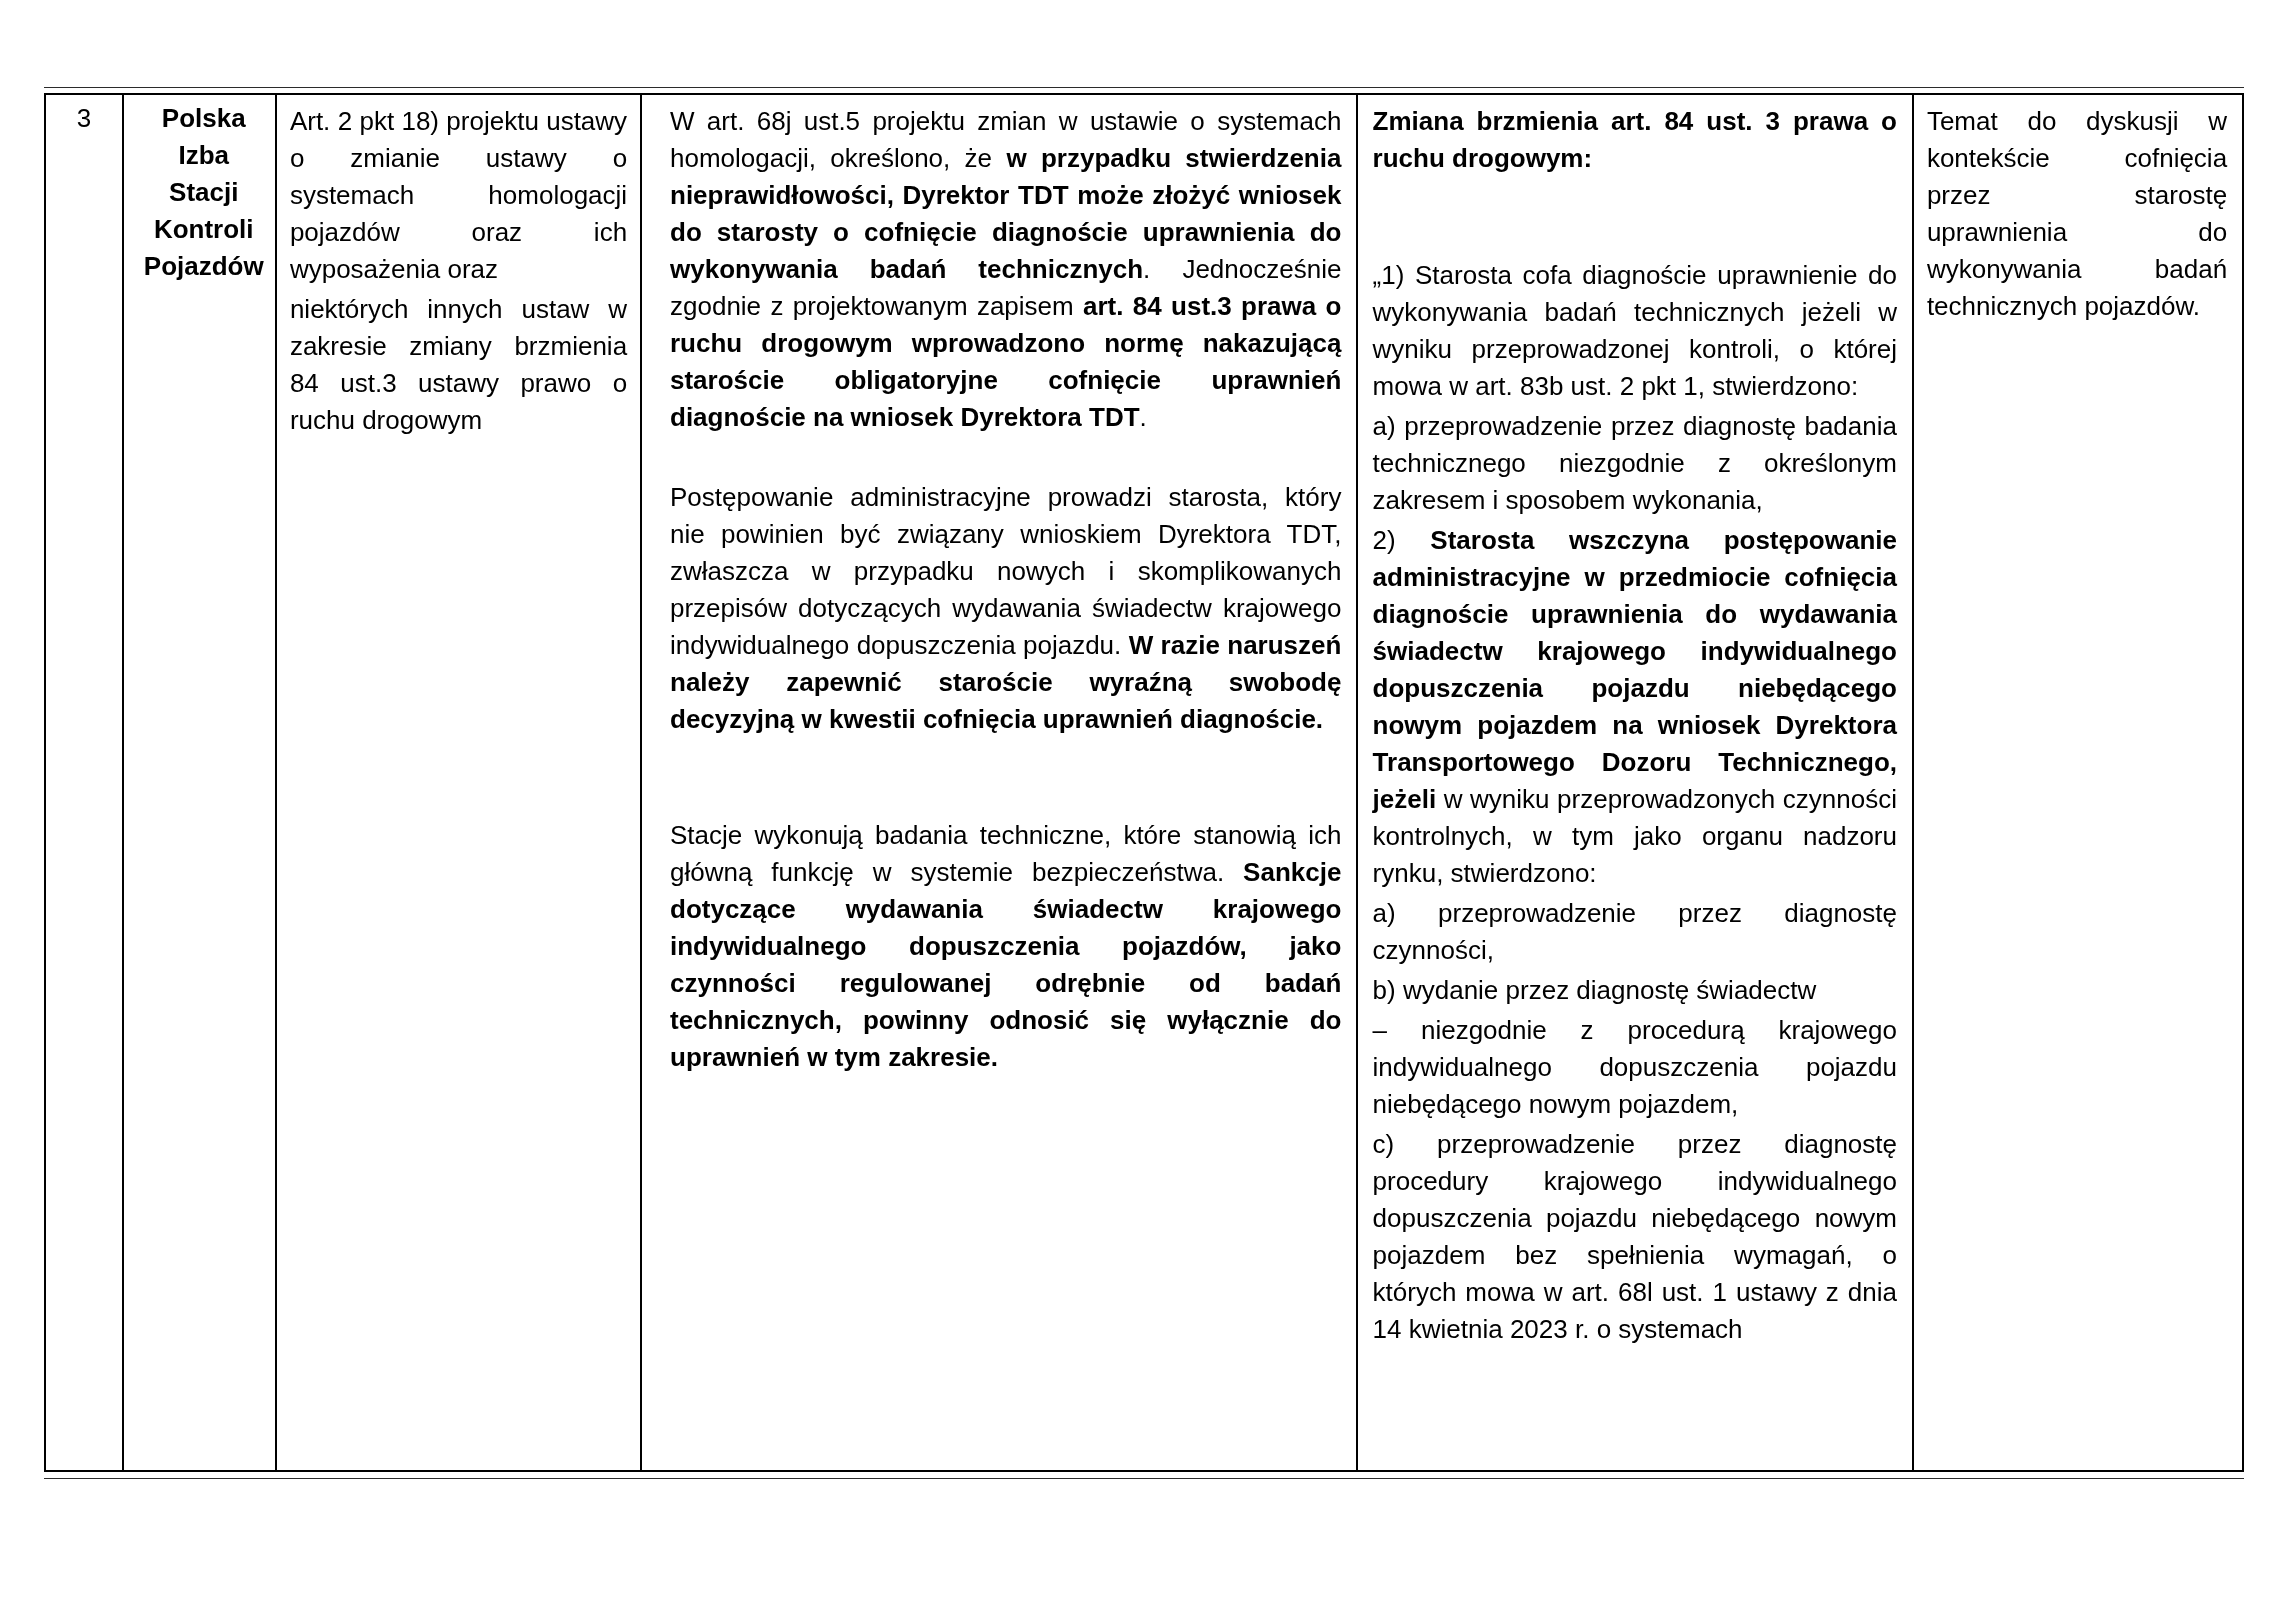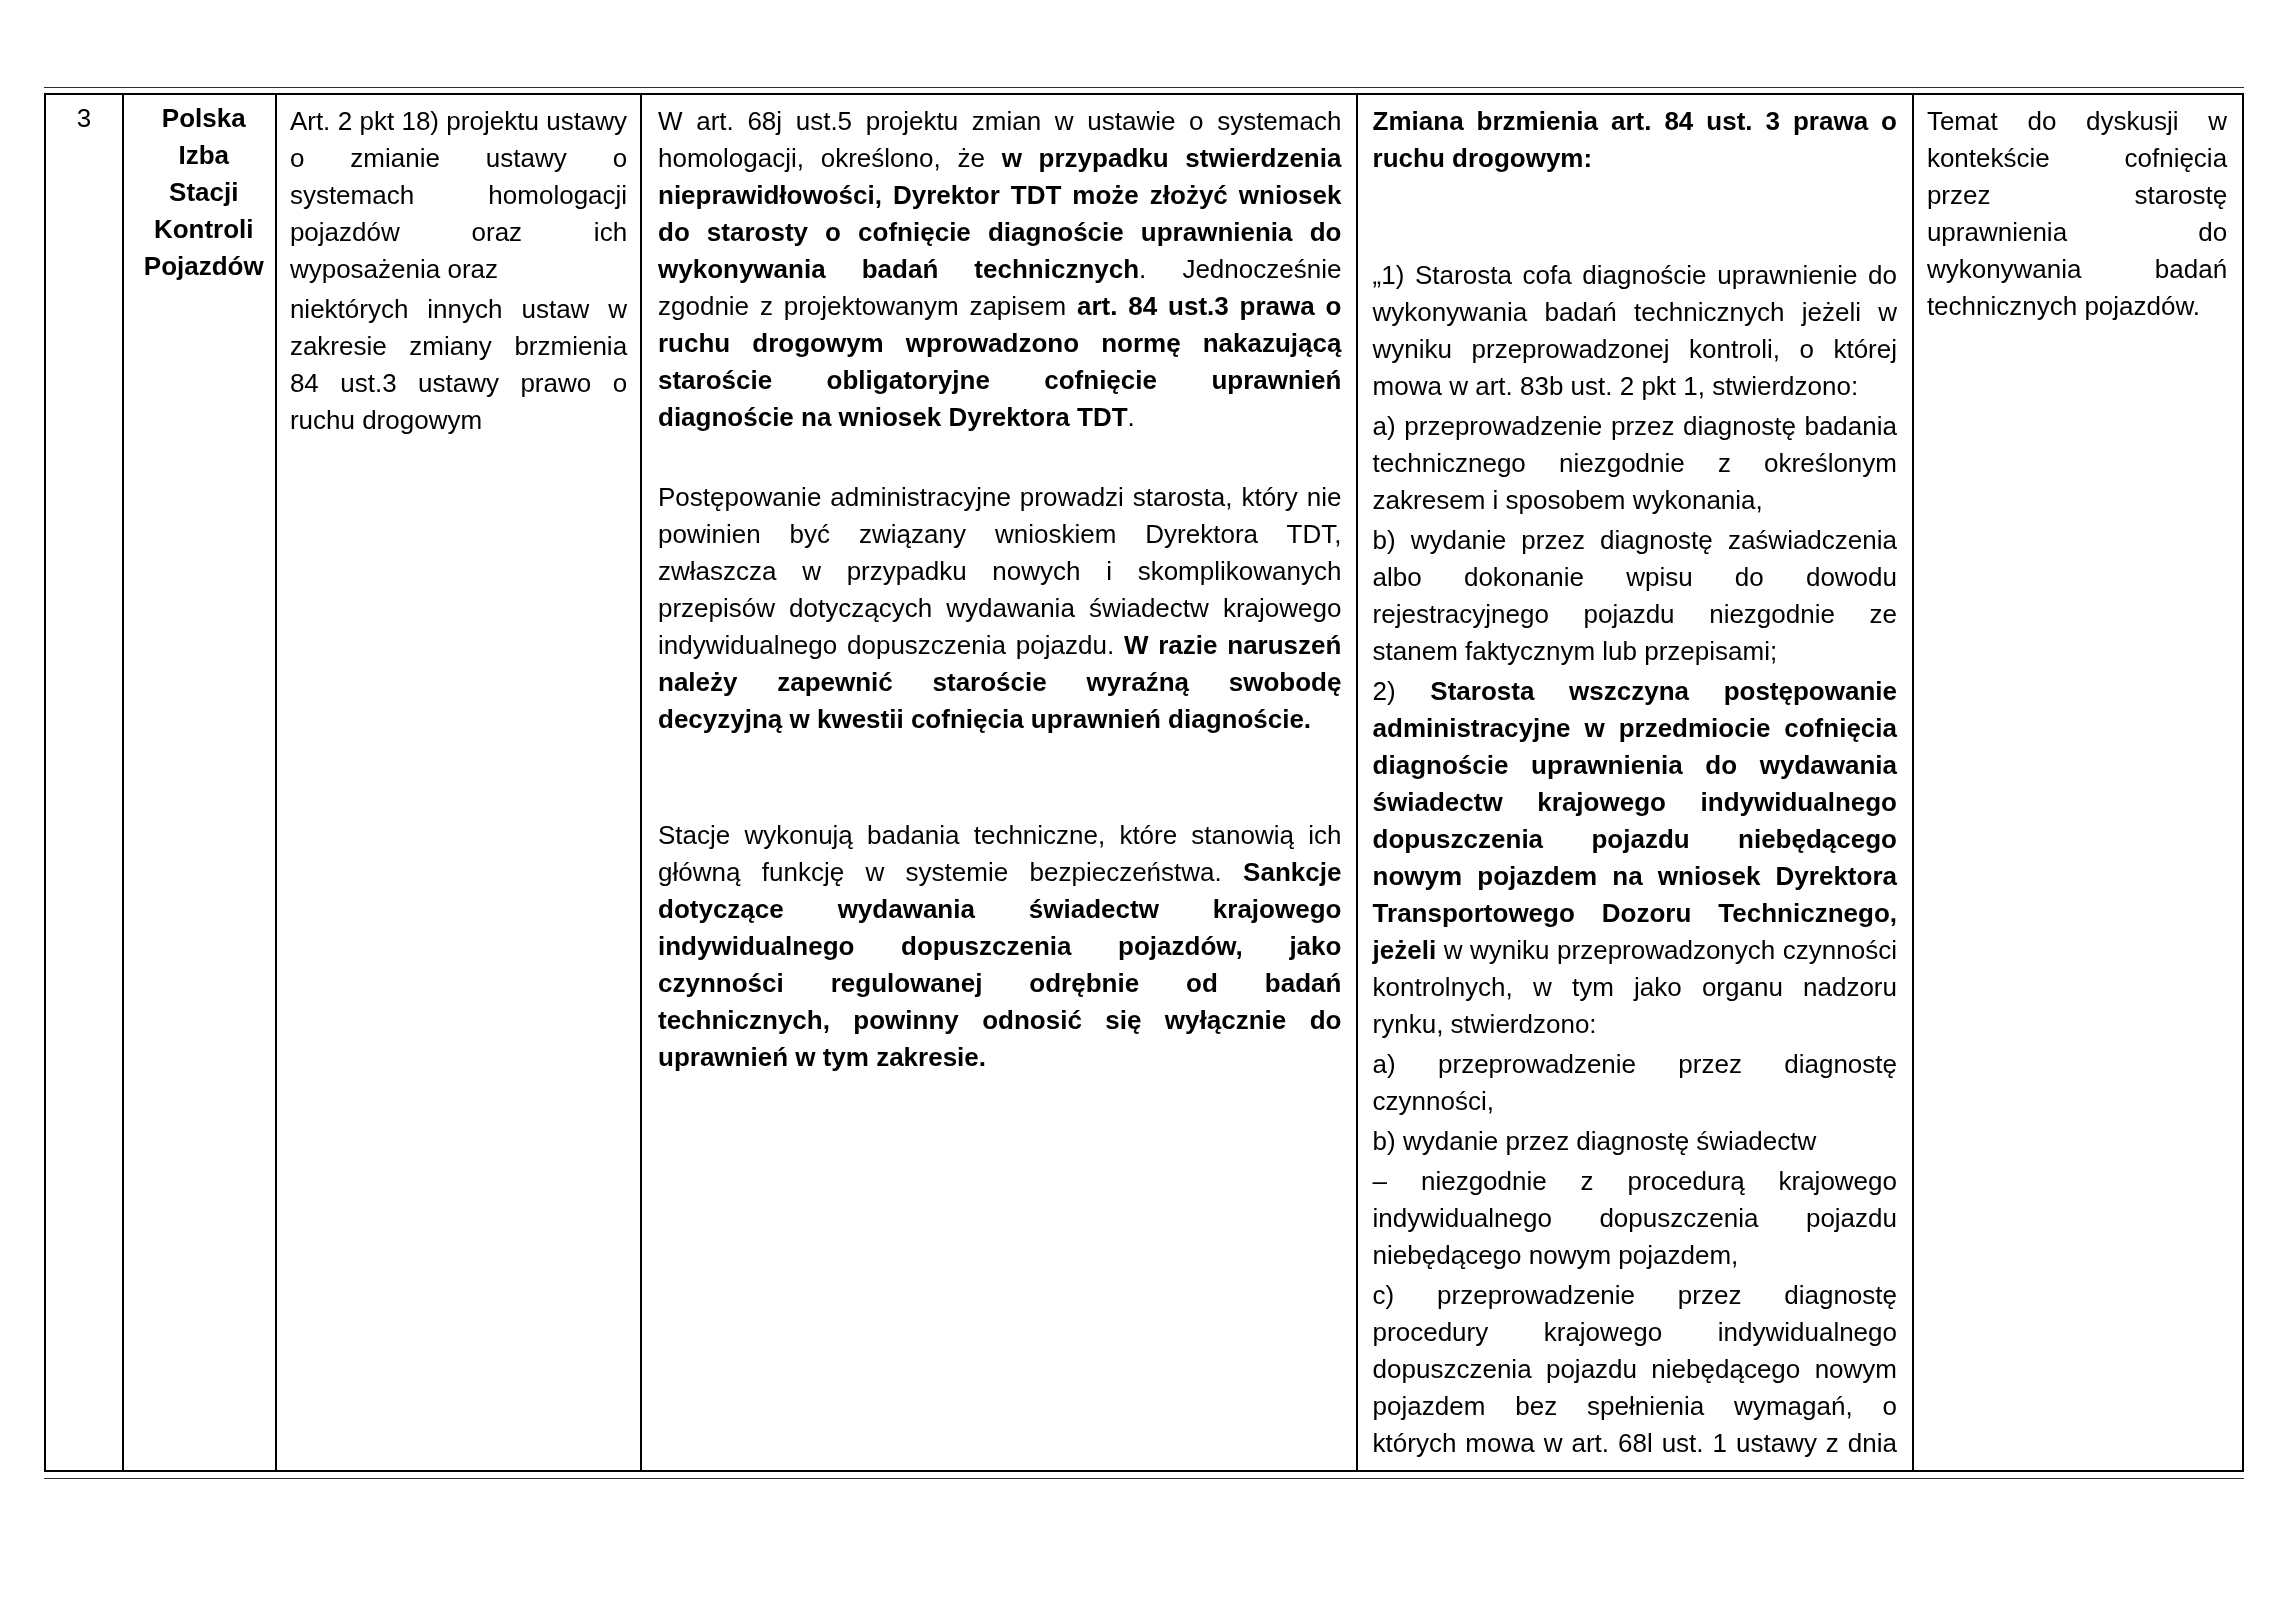--- a/index.html
+++ b/index.html
@@ -44,21 +44,21 @@
     padding: 4.5px 9.9px;
     overflow: hidden;
     font-size: 26px;
     line-height: 37px;
   }
   .cell:last-child { border-right: none; }
 
   .c-no      { width: 78px;  text-align: center; }
   .c-org     { width: 153px; text-align: center; font-weight: bold; padding-left: 13px; padding-right: 4.5px; }
   .c-subject { width: 365px; }
-  .c-opinion { width: 716px; padding-left: 13px; padding-right: 11.6px; }
+  .c-opinion { width: 716px; padding-left: 25px; padding-right: 11.6px; }
   .c-change  { width: 556px; padding-left: 11.6px; padding-right: 12px; }
   .c-topic   { width: 326px; }
 
   .para {
     margin: 3px;
     text-align: justify;
   }
   .org-line {
     display: block;
   }
@@ -95,21 +95,20 @@
         <div class="gap" style="height: 73px;"></div>
         <p class="para"><span>Stacje wykonują badania techniczne, które stanowią ich główną funkcję w systemie bezpieczeństwa. </span><span class="b">Sankcje dotyczące wydawania świadectw krajowego indywidualnego dopuszczenia pojazdów, jako czynności regulowanej odrębnie od badań technicznych, powinny odnosić się wyłącznie do uprawnień w tym zakresie.</span></p>
       </div>
 
     <div class="cell c-change">
         <p class="para"><span class="b">Zmiana brzmienia art. 84 ust. 3 prawa o ruchu drogowym:</span></p>
         <div class="gap" style="height: 37px;"></div>
         <div class="gap" style="height: 37px;"></div>
         <p class="para"><span>„1) Starosta cofa diagnoście uprawnienie do wykonywania badań technicznych jeżeli w wyniku przeprowadzonej kontroli, o której mowa w art. 83b ust. 2 pkt 1, stwierdzono:</span></p>
         <p class="para"><span>a) przeprowadzenie przez diagnostę badania technicznego niezgodnie z określonym zakresem i sposobem wykonania,</span></p>
-        <p class="para"><span>b) wydanie przez diagnostę zaświadczenia albo dokonanie wpisu do dowodu rejestracyjnego pojazdu niezgodnie ze stanem faktycznym lub przepisami;</span></p>
         <p class="para"><span>2) </span><span class="b">Starosta wszczyna postępowanie administracyjne w przedmiocie cofnięcia diagnoście uprawnienia do wydawania świadectw krajowego indywidualnego dopuszczenia pojazdu niebędącego nowym pojazdem na wniosek Dyrektora Transportowego Dozoru Technicznego, jeżeli</span><span> w wyniku przeprowadzonych czynności kontrolnych, w tym jako organu nadzoru rynku, stwierdzono:</span></p>
         <p class="para"><span>a) przeprowadzenie przez diagnostę czynności,</span></p>
         <p class="para"><span>b) wydanie przez diagnostę świadectw</span></p>
         <p class="para"><span>– niezgodnie z procedurą krajowego indywidualnego dopuszczenia pojazdu niebędącego nowym pojazdem,</span></p>
         <p class="para"><span>c) przeprowadzenie przez diagnostę procedury krajowego indywidualnego dopuszczenia pojazdu niebędącego nowym pojazdem bez spełnienia wymagań, o których mowa w art. 68l ust. 1 ustawy z dnia 14 kwietnia 2023 r. o systemach</span></p>
       </div>
 
     <div class="cell c-topic">
         <p class="para"><span>Temat do dyskusji w kontekście cofnięcia przez starostę uprawnienia do wykonywania badań technicznych pojazdów.</span></p>
       </div>

